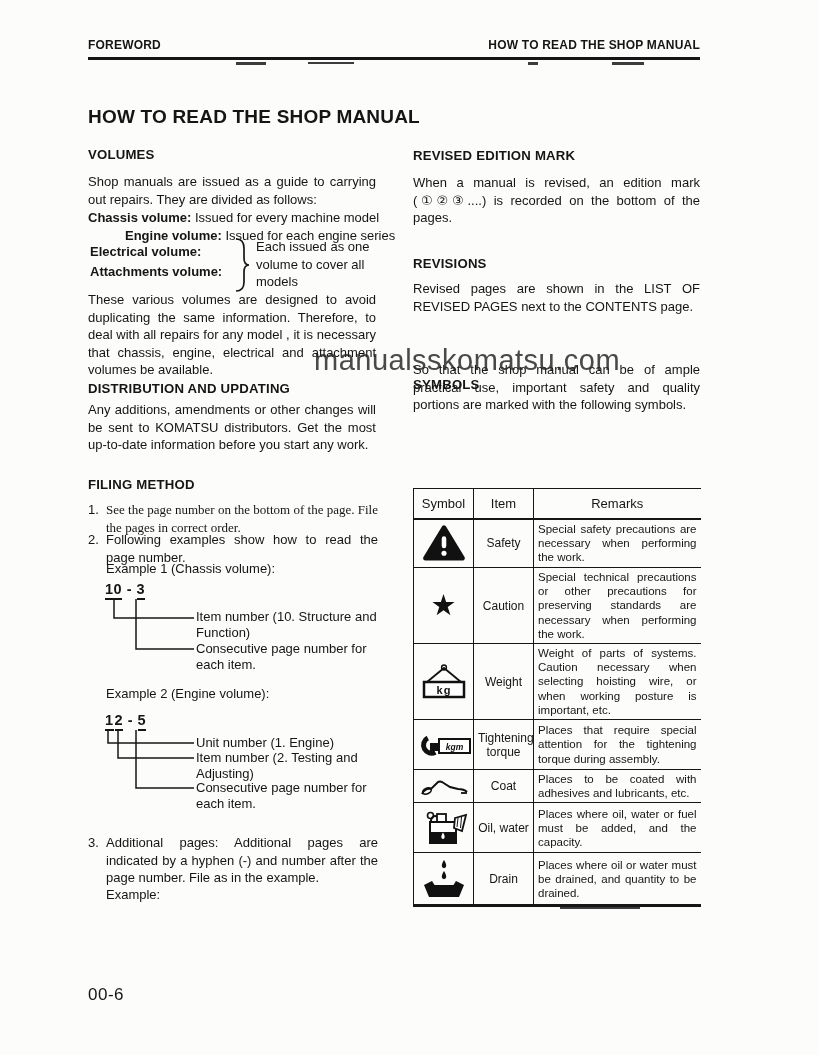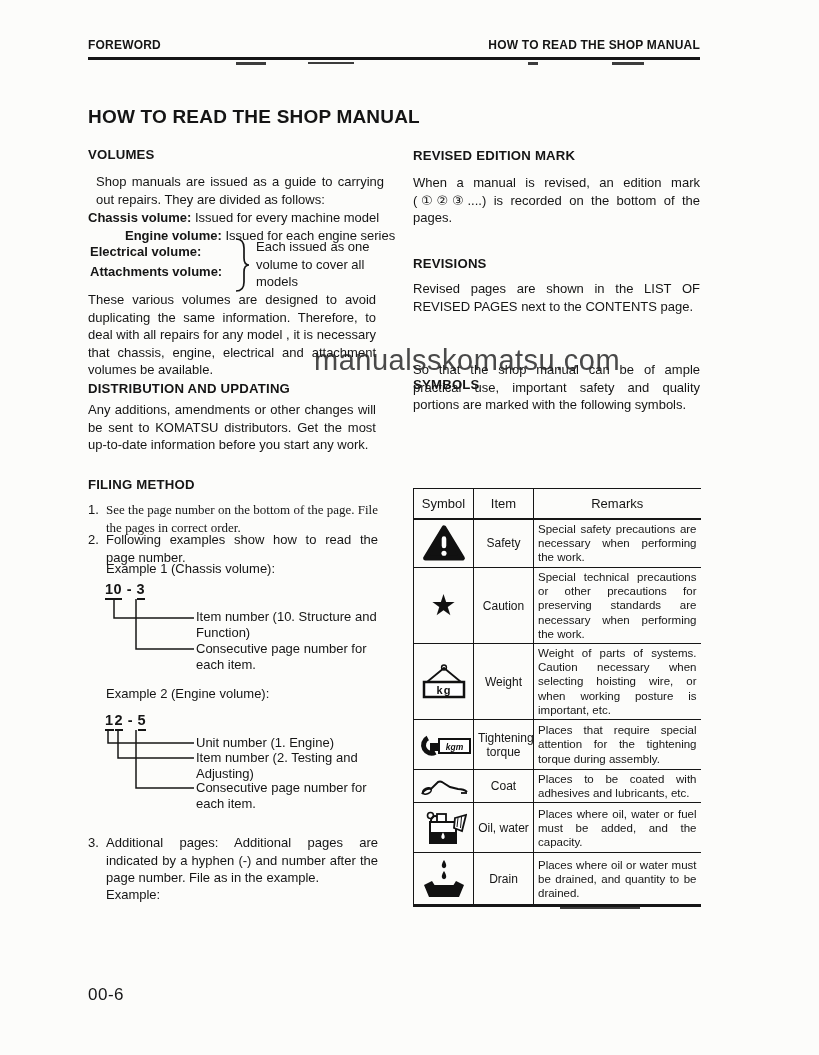--- a/index.html
+++ b/index.html
@@ -46,21 +46,21 @@
   <div class="abs artifact" style="left:236px;top:62px;width:30px;height:2.5px;"></div>
   <div class="abs artifact" style="left:308px;top:62px;width:46px;height:2px;"></div>
   <div class="abs artifact" style="left:528px;top:62px;width:10px;height:2.5px;"></div>
   <div class="abs artifact" style="left:612px;top:62px;width:32px;height:2.5px;"></div>
 
   <h1 class="abs title" style="left:88px;top:106px;">HOW TO READ THE SHOP MANUAL</h1>
 
   <div class="abs watermark" style="left:314px;top:344px;">manualsskomatsu.com</div>
 
   <div class="abs h2" style="left:88px;top:147px;">VOLUMES</div>
-  <div class="abs body" style="left:96px;top:173px;width:288px;">Shop manuals are issued as a guide to carrying out repairs.  They are divided as follows:</div>
+  <div class="abs body" style="left:88px;top:173px;width:288px;">Shop manuals are issued as a guide to carrying out repairs.  They are divided as follows:</div>
 
   <div class="abs num nowrap" style="left:88px;top:209px;"><span class="bold">Chassis volume:</span><span> Issued for every machine model</span></div>
   <div class="abs num nowrap" style="left:88px;top:227px;padding-left:37px;"><span class="bold">Engine volume:</span><span> Issued for each engine series</span></div>
 
   <div class="abs num bold" style="left:90px;top:243px;">Electrical volume:</div>
   <div class="abs num bold" style="left:90px;top:263px;">Attachments volume:</div>
   <svg class="abs" style="left:233px;top:237px;" width="18" height="56" viewBox="0 0 18 56">
     <path d="M3 2 Q11 2 11 11 L11 21 Q11 28 16 28 Q11 28 11 35 L11 45 Q11 54 3 54" fill="none" stroke="#161616" stroke-width="1.7"></path>
   </svg>
   <div class="abs" style="left:256px;top:238px;width:124px;font-size:13px;line-height:17.5px;">Each issued as one volume to cover all models</div>

